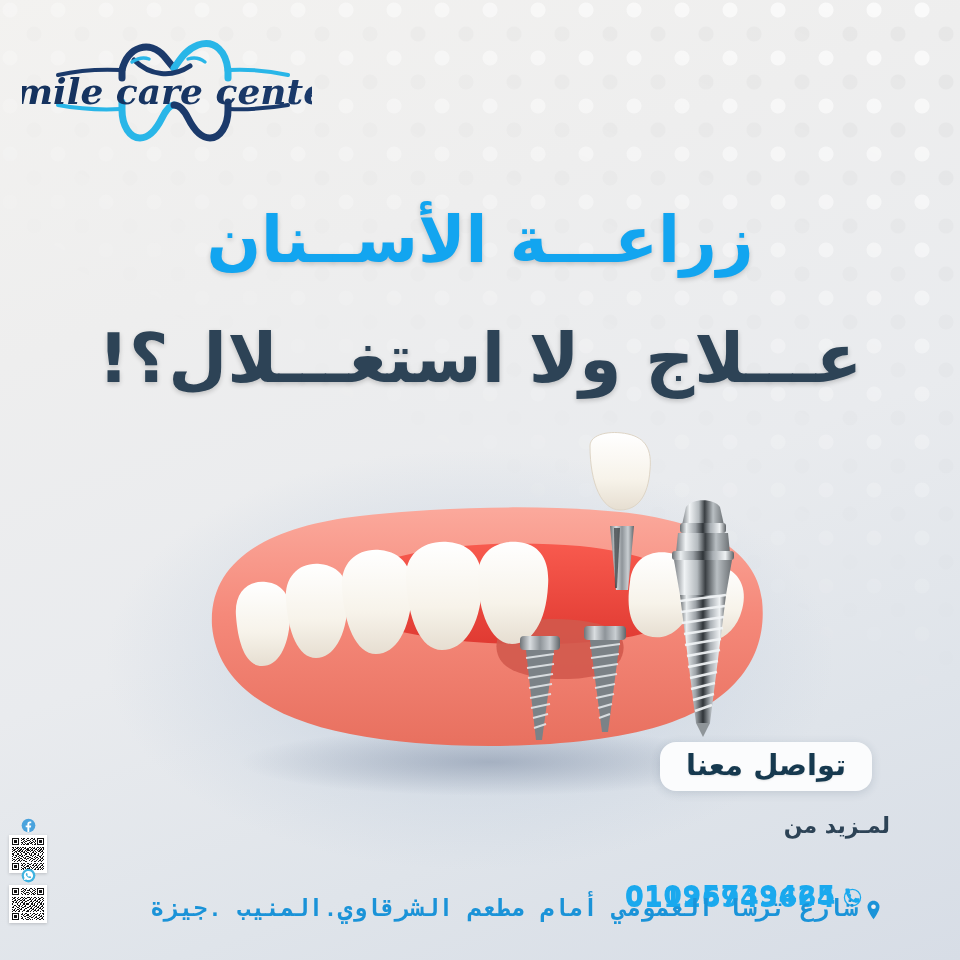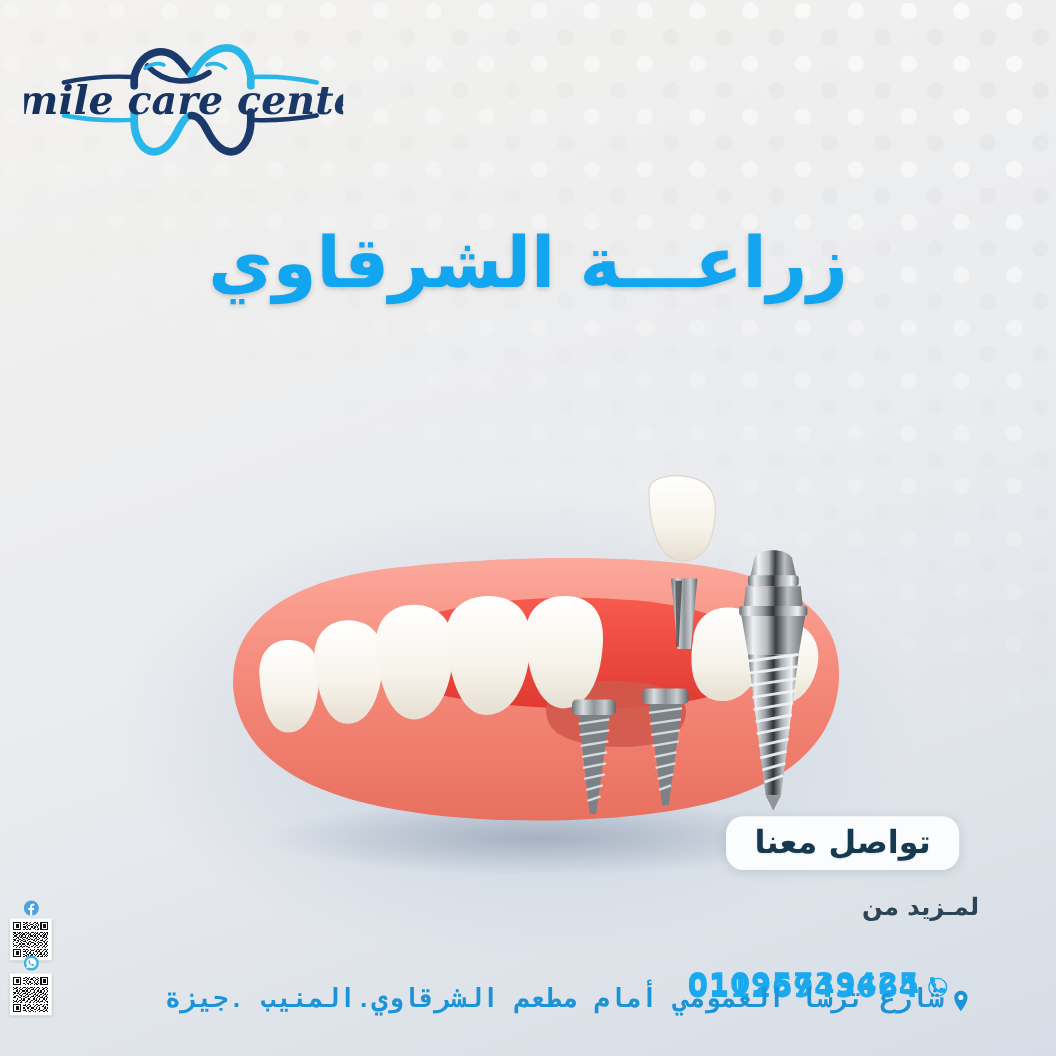--- a/index.html
+++ b/index.html
@@ -148,22 +148,23 @@
         <path d="M100 76 L100 84 C100 100 108 112 118 112 C128 112 135 102 140 92 C144 84 148 79 152 79" stroke="#29b6e8" stroke-width="7" fill="none"></path>
         <path d="M206 76 L206 84 C206 100 198 112 188 112 C178 112 171 102 166 92 C162 84 157 79 152 79" stroke="#1b3a6b" stroke-width="7" fill="none"></path>
         <path d="M36 79 C58 83 80 84 99 83" stroke="#29b6e8" stroke-width="4"></path>
         <path d="M207 83 C228 84 248 82 266 79" stroke="#1b3a6b" stroke-width="4"></path>
       </g>
 
       <text class="logo-script" x="145" y="78" text-anchor="middle" font-size="36" fill="url(#lgDark)">Smile care center</text>
     </svg>
   </div>
 
-  <div class="headline" id="headline1">زراعـــة الشرقاوي</div>
-
+  <div class="headline" id="headline1">زراعـــة الأســنان</div>
+
+  <div class="headline" id="headline2">عـــلاج ولا استغـــلال؟!</div>
 
   <div id="artwork">
     <svg viewBox="0 0 600 360" xmlns="http://www.w3.org/2000/svg">
       <defs>
         <linearGradient id="gumG" x1="0" y1="0" x2="0" y2="1">
           <stop offset="0" stop-color="#fba99c"></stop>
           <stop offset="45%" stop-color="#f5897a"></stop>
           <stop offset="100%" stop-color="#e8705f"></stop>
         </linearGradient>
         <linearGradient id="gumInner" x1="0" y1="0" x2="0" y2="1">

